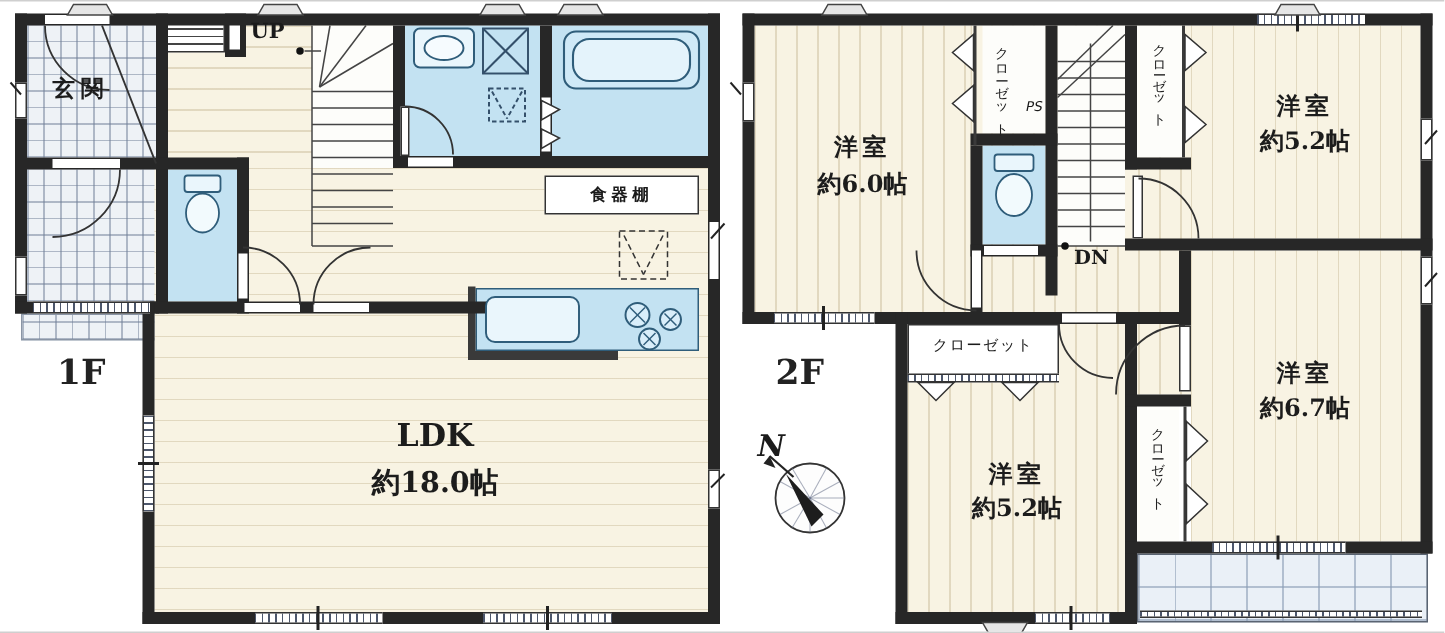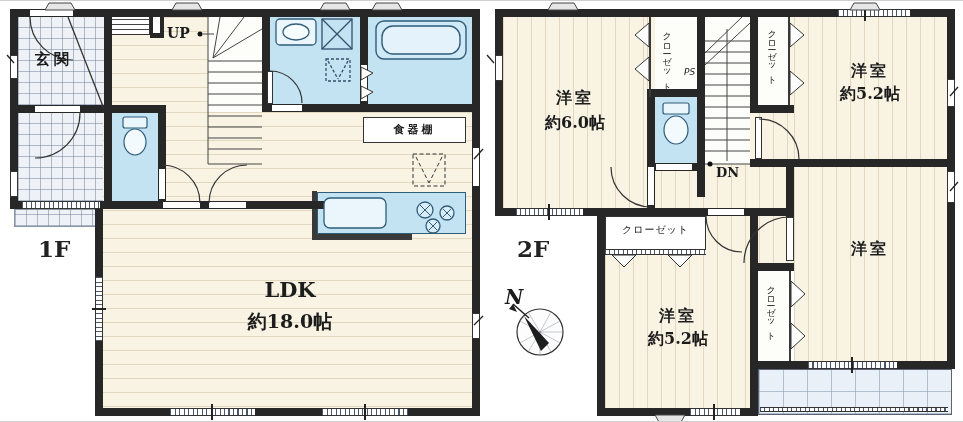--- a/index.html
+++ b/index.html
@@ -284,31 +284,32 @@
         <line x1="540" y1="331" x2="551" y2="311"></line>
           <line x1="540" y1="331" x2="560" y2="320"></line>
       </g>
       <polygon points="524,315 549,342 541,350" fill="#1d1d1d"></polygon>
       <line x1="529" y1="317" x2="513" y2="303" stroke="#222" stroke-width="1.5"></line>
       <polygon points="513,303 517,311 509,308" fill="#222"></polygon>
     </g>
   </svg>
 
   <div class="lbl room-name" style="left:26px;top:49px;width:56px;font-size:15px;letter-spacing:4px;">玄関</div>
-  <div class="lbl" style="left:167px;top:24px;font-family:'DejaVu Serif','Liberation Serif',serif;font-weight:700;font-size:14px;">UP</div>
+  <div class="lbl" style="left:167px;top:12px;font-family:'DejaVu Serif','Liberation Serif',serif;font-weight:700;font-size:14px;">UP</div>
   <div class="lbl" style="left:363px;top:121px;width:103px;text-align:center;font-size:11px;letter-spacing:3px;font-weight:600;">食器棚</div>
   <div class="lbl room-name" style="left:200px;top:276px;width:180px;font-size:21px;">LDK</div>
   <div class="lbl room-name" style="left:200px;top:308px;width:180px;font-size:19px;">約18.0帖</div>
   <div class="lbl floor-tag" style="left:38px;top:234px;">1F</div>
 
   <div class="lbl room-name" style="left:505px;top:87px;width:140px;font-size:16px;letter-spacing:3px;">洋室</div>
   <div class="lbl room-name" style="left:505px;top:112px;width:140px;font-size:16px;">約6.0帖</div>
   <div class="lbl room-name" style="left:800px;top:60px;width:140px;font-size:16px;letter-spacing:3px;">洋室</div>
   <div class="lbl room-name" style="left:800px;top:83px;width:140px;font-size:16px;">約5.2帖</div>
   <div class="lbl room-name" style="left:800px;top:238px;width:140px;font-size:16px;letter-spacing:3px;">洋室</div>
+  <div class="lbl room-name" style="left:800px;top:261px;width:140px;font-size:16px;">約6.7帖</div>
   <div class="lbl room-name" style="left:608px;top:305px;width:140px;font-size:16px;letter-spacing:3px;">洋室</div>
   <div class="lbl room-name" style="left:608px;top:328px;width:140px;font-size:16px;">約5.2帖</div>
 
   <div class="lbl vtext2" style="left:660px;top:24px;height:40px;">クローゼット</div>
   <div class="lbl vtext" style="left:765px;top:22px;height:80px;">クローゼット</div>
   <div class="lbl vtext" style="left:764px;top:278px;height:80px;">クローゼット</div>
   <div class="lbl" style="left:605px;top:222px;width:101px;text-align:center;font-size:10px;letter-spacing:1px;">クローゼット</div>
 
   <div class="lbl" style="left:716px;top:164px;font-family:'DejaVu Serif','Liberation Serif',serif;font-weight:700;font-size:13px;">DN</div>
   <div class="lbl" style="left:684px;top:66px;font-size:9px;font-style:italic;">PS</div>

